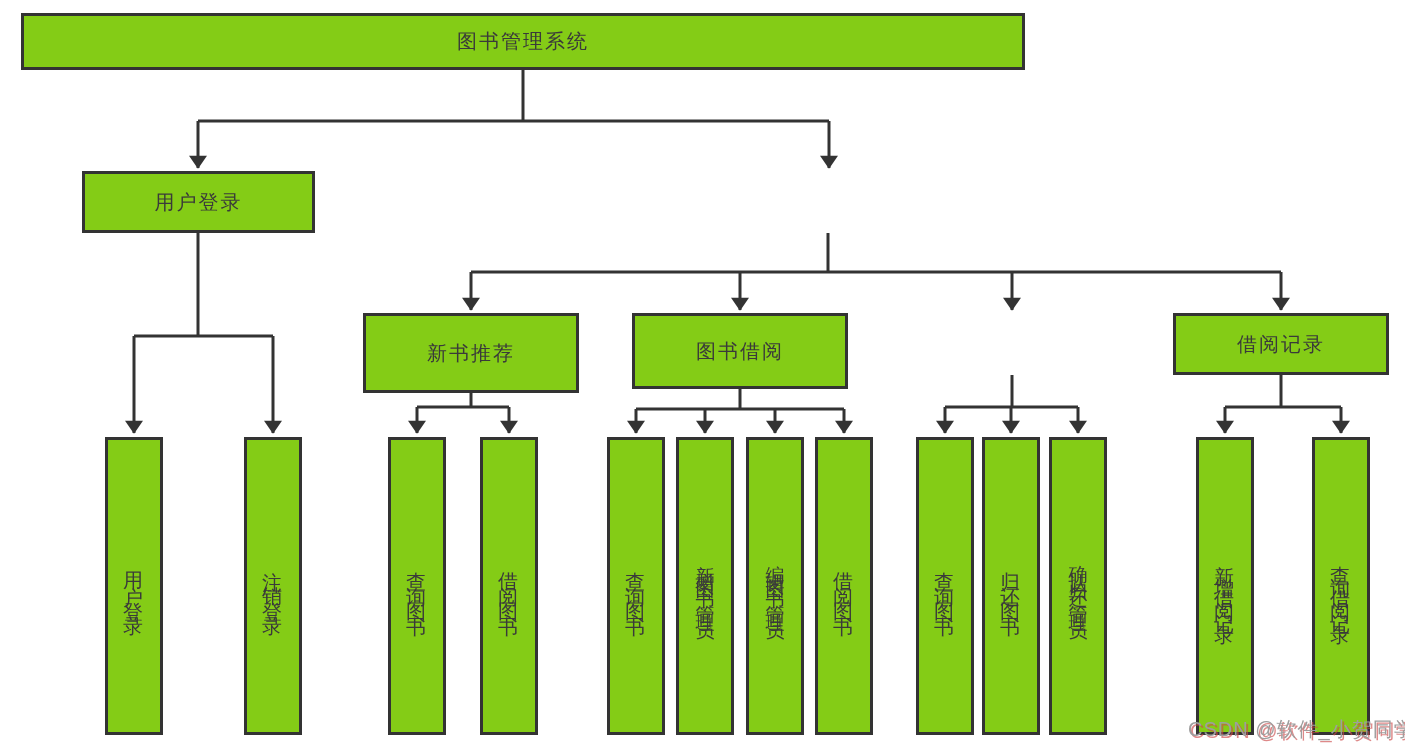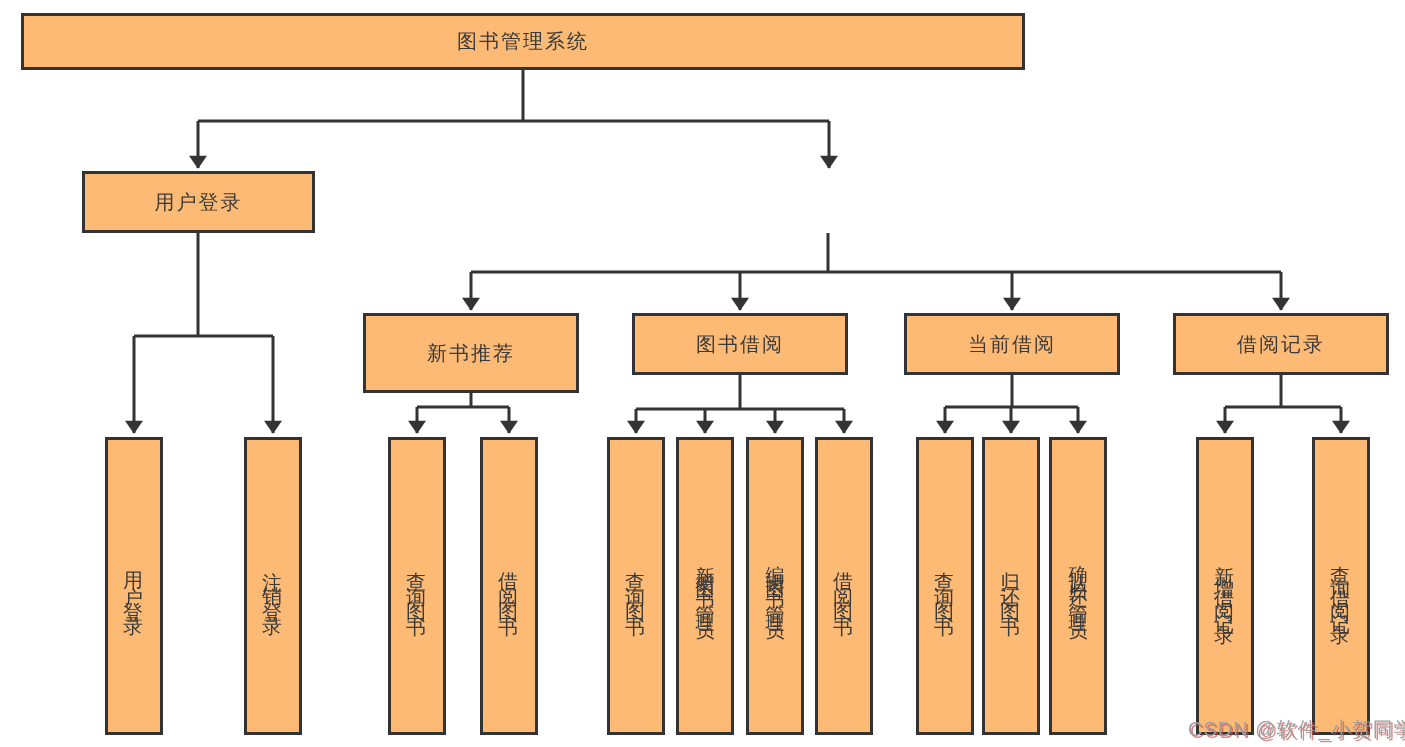--- a/index.html
+++ b/index.html
@@ -3,21 +3,21 @@
 <meta charset="utf-8">
 <style>
   html,body{margin:0;padding:0;background:#ffffff;}
   .stage{
     position:relative;width:1405px;height:747px;background:#ffffff;
     font-family:"Liberation Sans","DejaVu Sans",sans-serif;overflow:hidden;
   }
   svg.wires{position:absolute;left:0;top:0;width:1405px;height:747px;}
   svg.wires line{stroke:#333333;stroke-width:3;}
   .node{
-    position:absolute;box-sizing:border-box;background:#fdba74;
+    position:absolute;box-sizing:border-box;background:#84cc16;
     border:3px solid #333333;color:#3a3a3a;
     display:flex;align-items:center;justify-content:center;
     font-size:20px;white-space:nowrap;letter-spacing:2px;
   }
   .vnode{
     writing-mode:vertical-rl;text-orientation:mixed;
     letter-spacing:15px;padding:0;
   }
   .v6{letter-spacing:12px;}
   .v9{letter-spacing:8px;font-size:19px;}
@@ -93,22 +93,21 @@
       <line x1="1225" y1="407" x2="1225" y2="433" marker-end="url(#arrow)"></line>
       <line x1="1341" y1="407" x2="1341" y2="433" marker-end="url(#arrow)"></line>
     </g>
   </svg>
 
   <div class="node" style="left:21px;top:13px;width:1004px;height:57px;">图书管理系统</div>
 
   <div class="node" style="left:82px;top:171px;width:233px;height:62px;">用户登录</div>
 
   <div class="node" style="left:363px;top:313px;width:216px;height:80px;">新书推荐</div>
-  <div class="node" style="left:632px;top:313px;width:216px;height:62px;">图书借阅</div>
-  <div class="node" style="left:904px;top:313px;width:216px;height:62px;">当前借阅</div>
+  <div class="node" style="left:632px;top:313px;width:216px;height:76px;">图书借阅</div>
   <div class="node" style="left:1173px;top:313px;width:216px;height:62px;">借阅记录</div>
 
   <div class="node vnode" style="left:105px;top:437px;width:58px;height:298px;">用户登录</div>
   <div class="node vnode" style="left:244px;top:437px;width:58px;height:298px;">注销登录</div>
 
   <div class="node vnode" style="left:388px;top:437px;width:58px;height:298px;">查询图书</div>
   <div class="node vnode" style="left:480px;top:437px;width:58px;height:298px;">借阅图书</div>
 
   <div class="node vnode" style="left:607px;top:437px;width:58px;height:298px;">查询图书</div>
   <div class="node vnode v9" style="left:676px;top:437px;width:58px;height:298px;">新增图书（管理员）</div>

